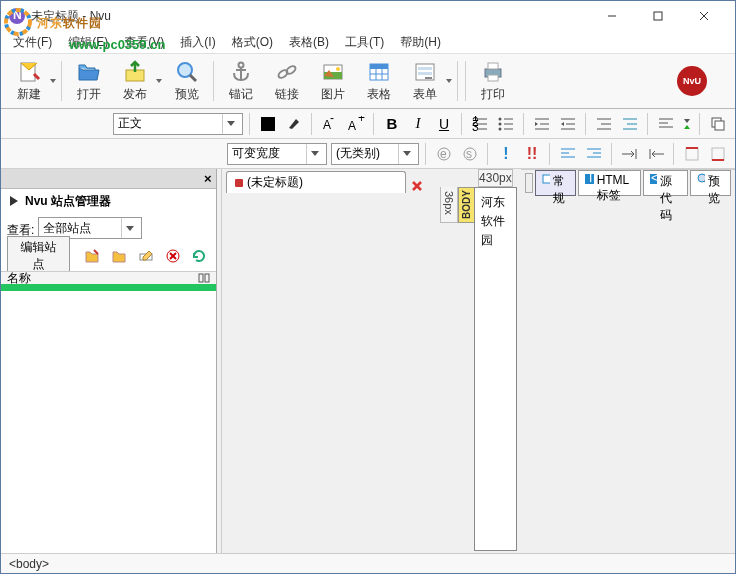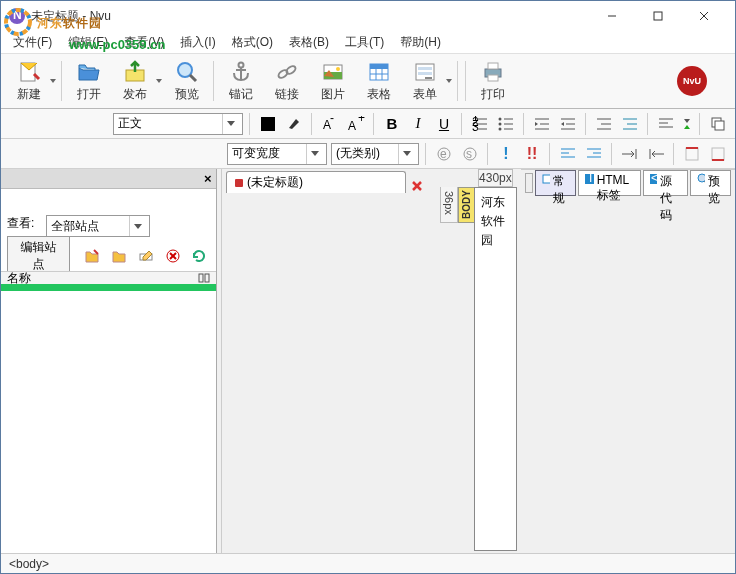--- a/index.html
+++ b/index.html
@@ -47,21 +47,21 @@
 
 .content { display: flex; height: calc(100% - 30px - 22px - 56px - 30px - 30px - 20px); }
 
 
 .sidebar { width: 240px; display: flex; flex-direction: column; border-right: 1px solid #aaa; }
 .sidebar .close-row { height: 20px; background: #dcdcdc; display: flex; justify-content: flex-end; align-items: center; padding: 0 4px; border-bottom: 1px solid #bbb; }
 .sidebar .close-row span { font-weight: bold; font-size: 13px; cursor: pointer; }
 .sidebar .title-row { height: 24px; display: flex; align-items: center; padding: 4px 6px; }
 .sidebar .title-row svg { width: 14px; height: 14px; margin-right: 4px; }
 .sidebar .title-row .t { font-weight: bold; }
-.sidebar .view-row { height: 28px; display: flex; align-items: flex-start; padding: 2px 6px; gap: 12px; margin-top: 24px; }
+.sidebar .view-row { height: 28px; display: flex; align-items: flex-end; padding: 2px 6px; gap: 4px; }
 .sidebar .btn-row { height: 30px; display: flex; align-items: center; padding: 2px 6px; gap: 6px; }
 .edit-site-btn { border: 1px solid #999; padding: 2px 8px; background: #f4f4f4; }
 .sidebar .list-head { height: 20px; background: #f4f4f4; border-top: 1px solid #ccc; border-bottom: 7px solid #22c55e; display: flex; align-items: center; padding: 0 6px; justify-content: space-between; }
 .sidebar .list-body { flex: 1; background: #fff; }
 .splitter-v { width: 6px; background: #f0f0f0; border-right: 1px solid #ccc; cursor: col-resize; }
 
 
 .editor { flex: 1; display: flex; flex-direction: row; background: #f0f0f0; }
 .tab-strip { height: 24px; display: flex; align-items: flex-end; padding: 2px 4px 0 4px; }
 .doc-tab { height: 22px; border: 1px solid #999; border-bottom: none; background: #fff; padding: 2px 8px; display: flex; align-items: center; gap: 4px; border-radius: 3px 3px 0 0; min-width: 180px; }
@@ -438,20 +438,26 @@
         <line x1="2" y1="14" x2="14" y2="14" stroke="#c33" stroke-width="2"></line>
       </svg>
     </div>
 </div>
 
 <div class="content">
 
   <div class="sidebar">
     <div class="close-row">
       <span>×</span>
+    </div>
+    <div class="title-row">
+      <svg viewBox="0 0 14 14">
+          <path d="M3 2 L11 7 L3 12 Z" fill="#333"></path>
+        </svg>
+      <span class="t">Nvu 站点管理器</span>
     </div>
     <div class="view-row">
       <span>查看:</span>
       <div class="combo" style="width:104px">
         <span>全部站点</span>
           <span class="arrow"></span>
       </div>
     </div>
     <div class="btn-row">
       <button class="edit-site-btn">编辑站点</button>

